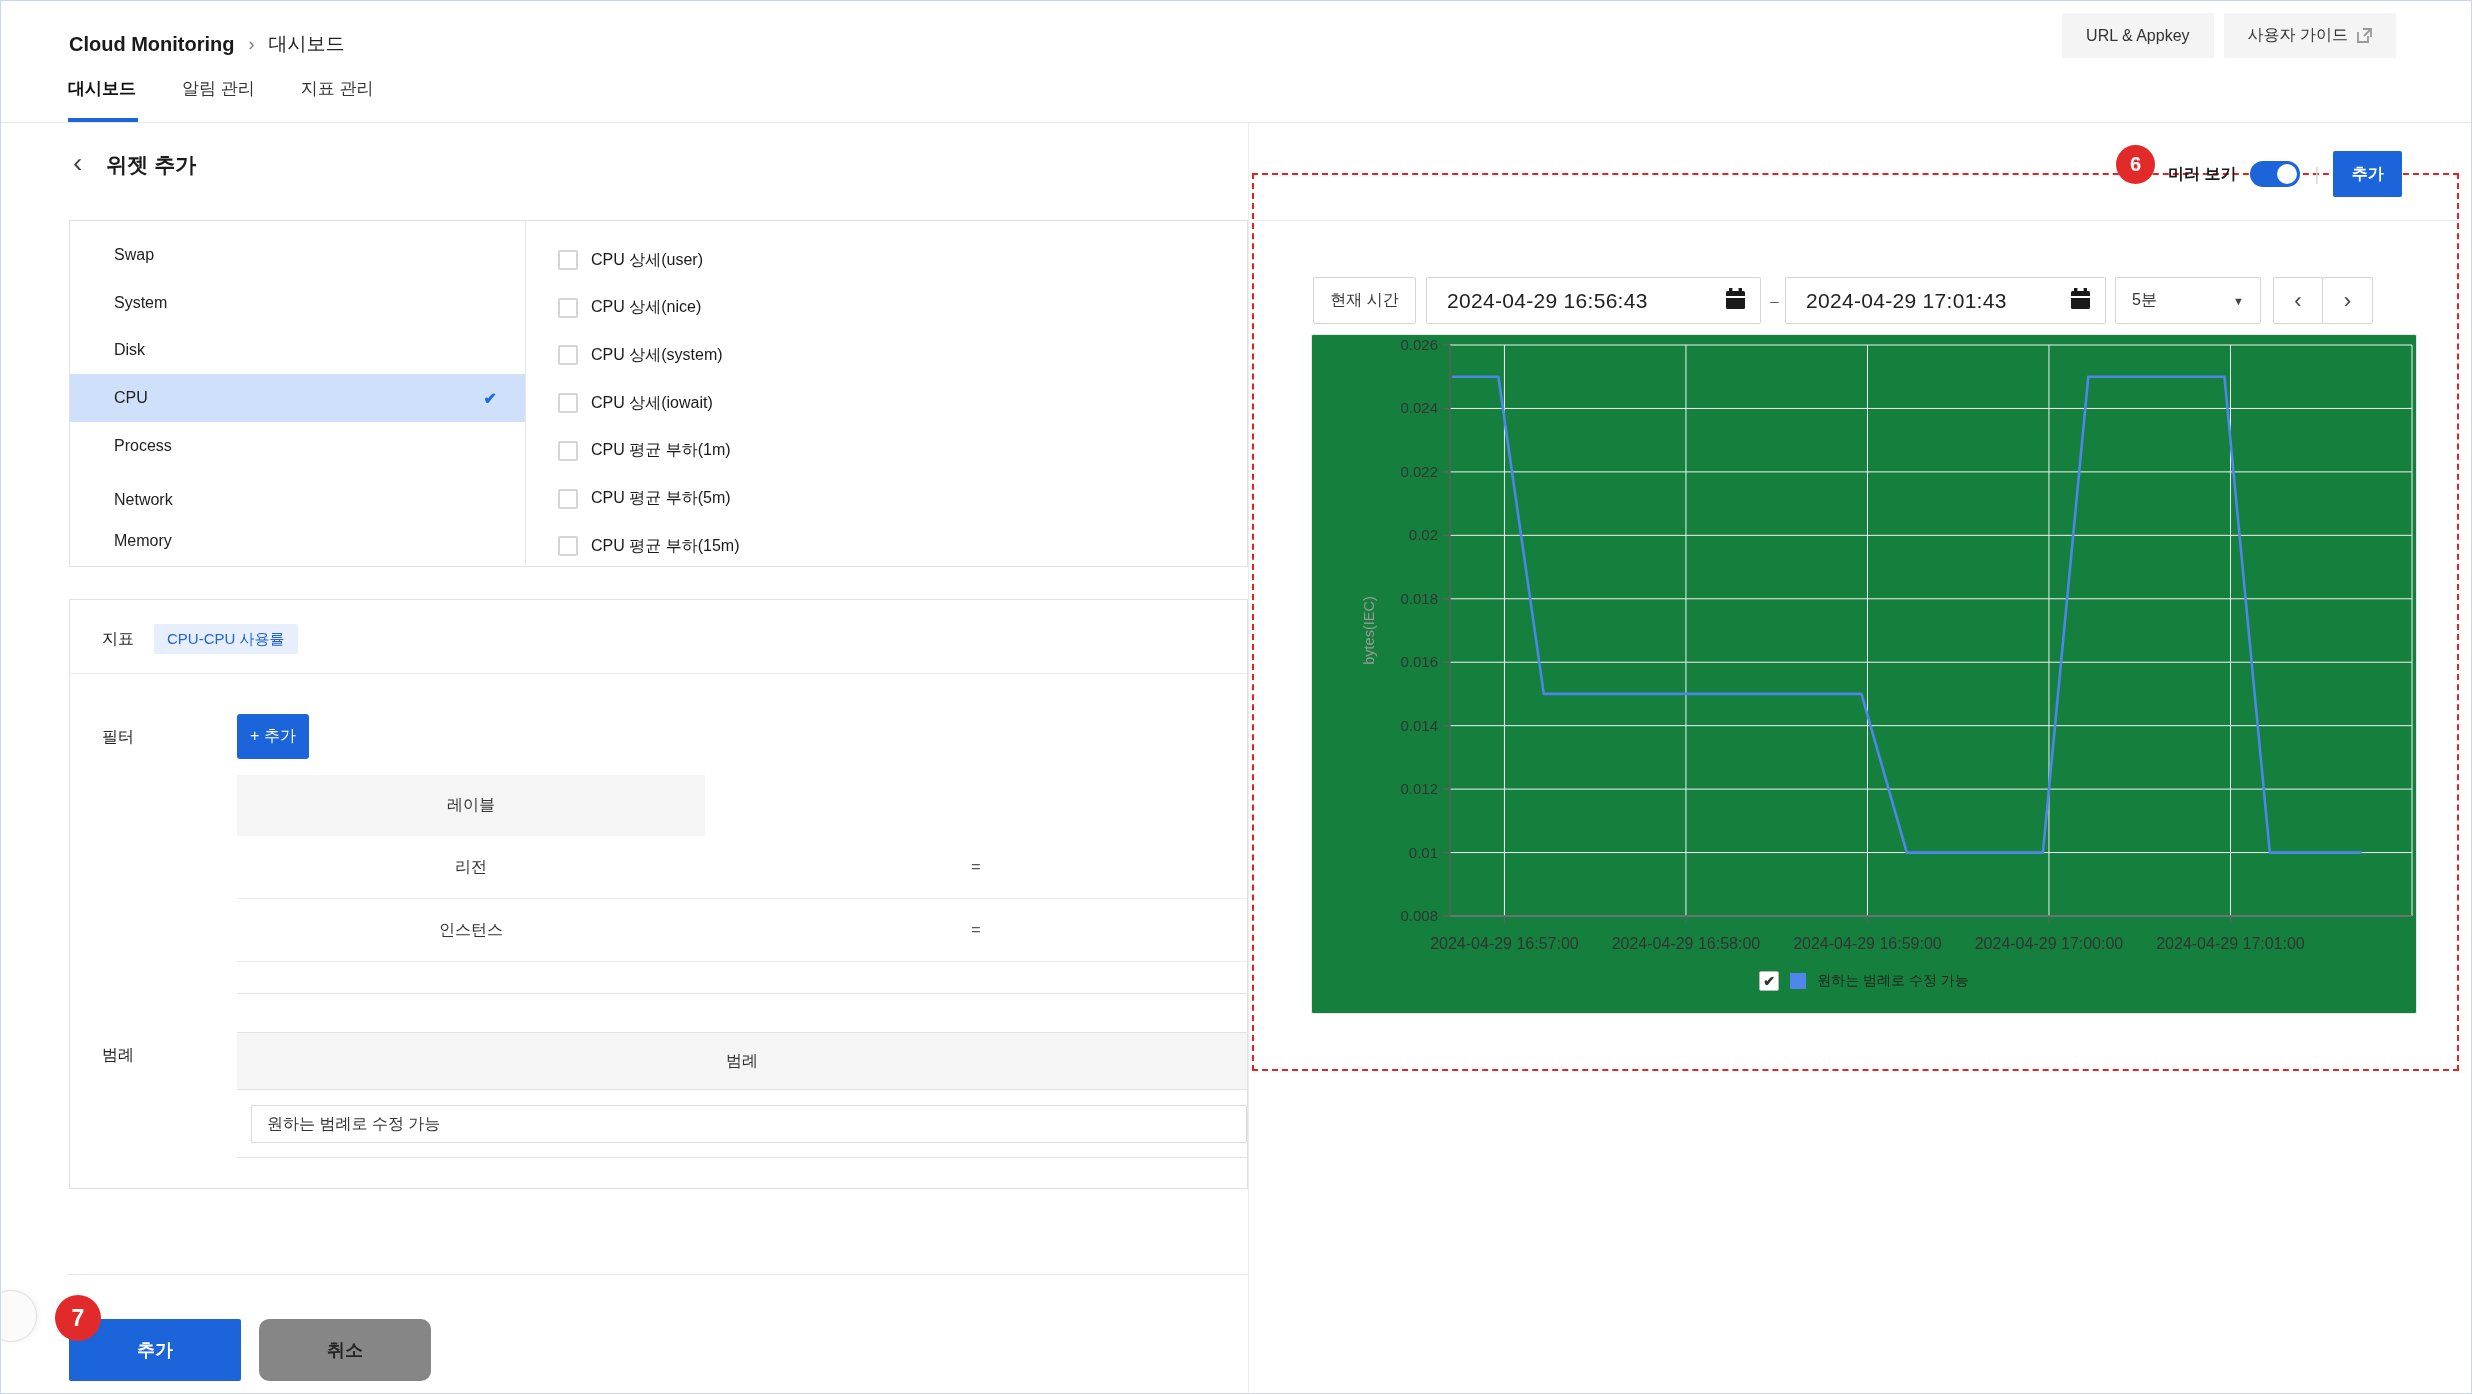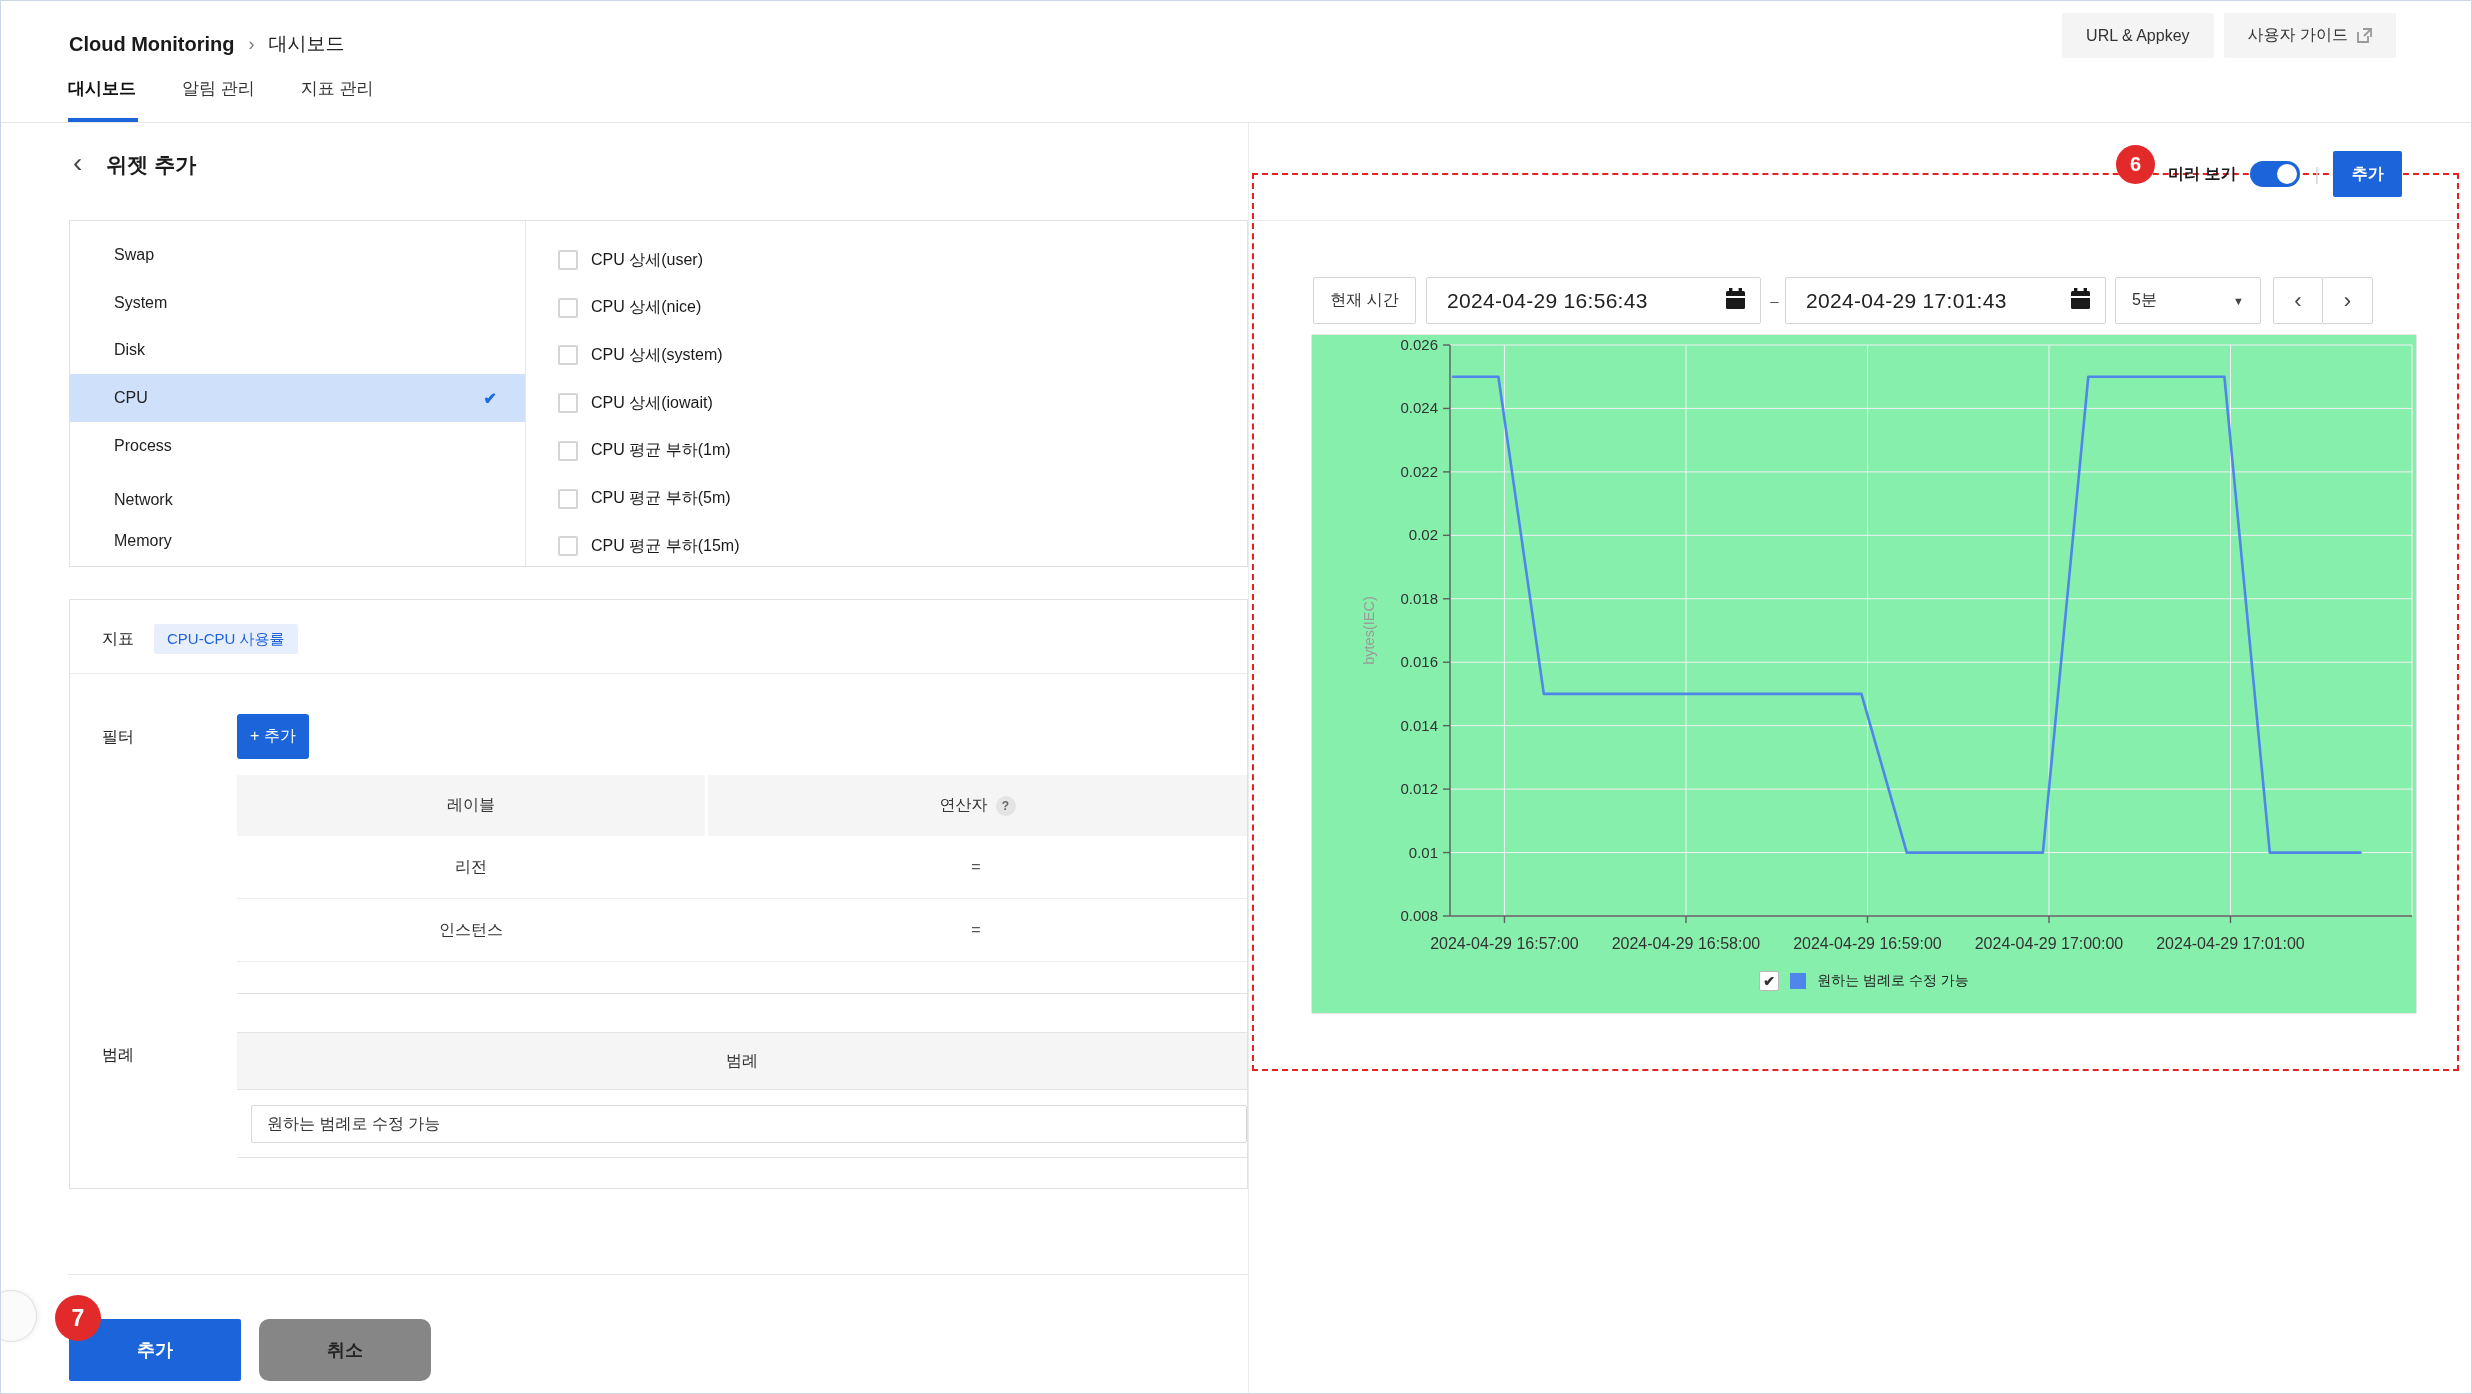--- a/index.html
+++ b/index.html
@@ -100,21 +100,21 @@
   .date1 { left:1425px; width:335px; }
   .date2 { left:1784px; width:321px; }
   .date-text { font-size:21px; color:#222; letter-spacing:.3px; }
   .cal-ic { cursor:pointer; }
   .range-sep { left:1763px; top:276px; width:21px; height:47px; display:flex; align-items:center; justify-content:center; color:#555; font-size:15px; }
   .interval-box { left:2114px; width:146px; padding:0 16px; justify-content:space-between; cursor:pointer; }
   .caret { font-size:11px; color:#444; }
   .nav-prev { left:2272px; width:50px; font-size:22px; color:#444; }
   .nav-next { left:2321px; width:51px; font-size:22px; color:#444; }
 
-  .chart-box { left:1310px; top:333px; width:1106px; height:680px; border:1px solid #e5e5e5; border-radius:2px; background:#86efac; }
+  .chart-box { left:1310px; top:333px; width:1106px; height:680px; border:1px solid #e5e5e5; border-radius:2px; background:#15803d; }
   .chart-legend { left:1310px; top:970px; width:1106px; display:flex; align-items:center; justify-content:center; gap:11px; }
   .legend-cb { width:20px; height:20px; border:1px solid #b9b9b9; border-radius:2px; background:#fff; color:#333;
     font-size:14px; font-weight:bold; display:flex; align-items:center; justify-content:center; cursor:pointer; }
   .legend-swatch { width:16px; height:16px; }
   .legend-txt { font-size:14px; color:#222; }
 </style>
 </head>
 <body>
 
 <div class="page">
@@ -217,24 +217,20 @@
     <span class="lbl" style="left:32px; top:29px;">지표</span>
     <span class="metric-tag">CPU-CPU 사용률</span>
 
     <span class="lbl" style="left:32px; top:127px;">필터</span>
     <button class="add-filter-btn">+ 추가</button>
 
     <div class="ft">
       <div class="ft-head">
         <div class="ft-hcell c1">
           <span>레이블</span>
-        </div>
-        <div class="ft-hcell c2">
-          <span>연산자</span>
-          <span class="q-ic">?</span>
         </div>
       </div>
       <div id="filter-rows">
           <div class="ft-row">
             <div class="ft-cell c1">리전</div>
             <div class="ft-cell c2">=</div>
           </div>
           <div class="ft-row">
             <div class="ft-cell c1">인스턴스</div>
             <div class="ft-cell c2">=</div>

